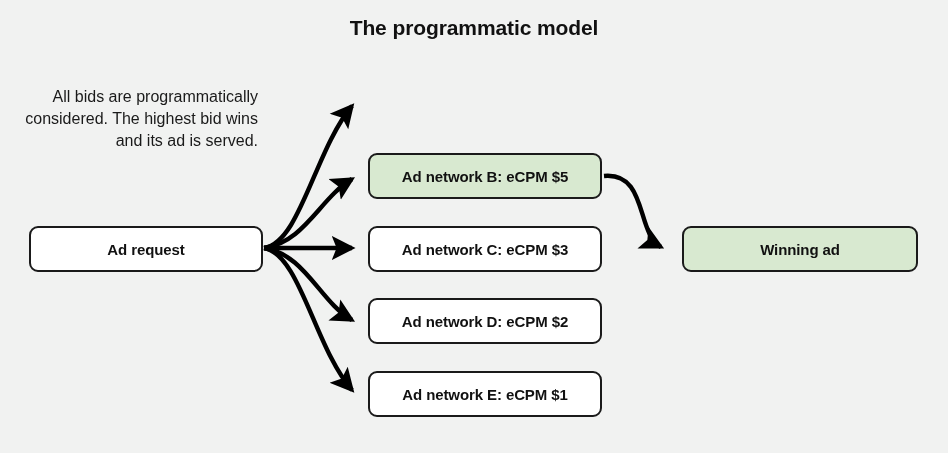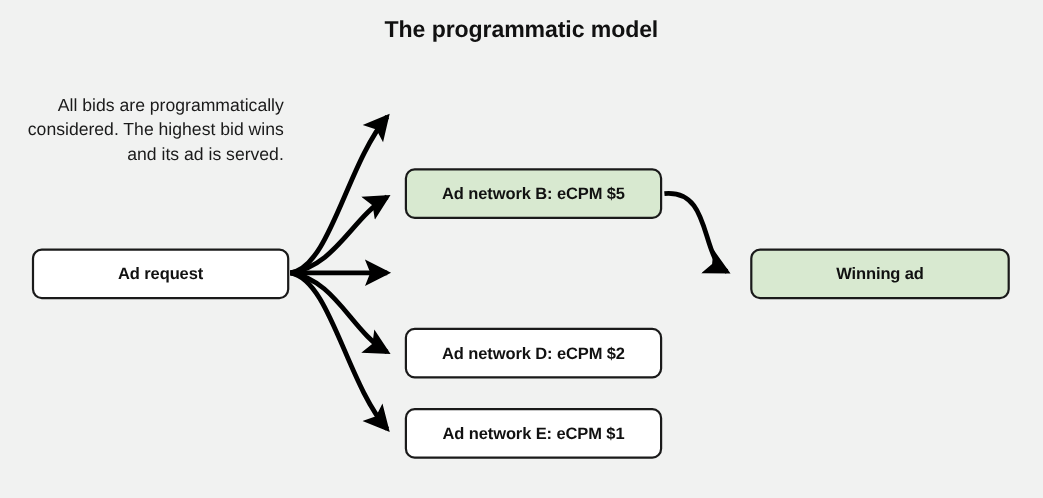--- a/index.html
+++ b/index.html
@@ -95,20 +95,23 @@
 
   <div class="node" style="left:29px; top:226px; width:234px; height:46px;">
     <span>Ad request</span>
   </div>
 
 
   <div class="node green" style="left:368px; top:153px; width:234px; height:46px;">
     <span>Ad network B: eCPM $5</span>
   </div>
 
+  <div class="node" style="left:368px; top:226px; width:234px; height:46px;">
+    <span>Ad network C: eCPM $3</span>
+  </div>
 
   <div class="node" style="left:368px; top:298px; width:234px; height:46px;">
     <span>Ad network D: eCPM $2</span>
   </div>
 
   <div class="node" style="left:368px; top:371px; width:234px; height:46px;">
     <span>Ad network E: eCPM $1</span>
   </div>
 
   <div class="node green" style="left:682px; top:226px; width:236px; height:46px;">

